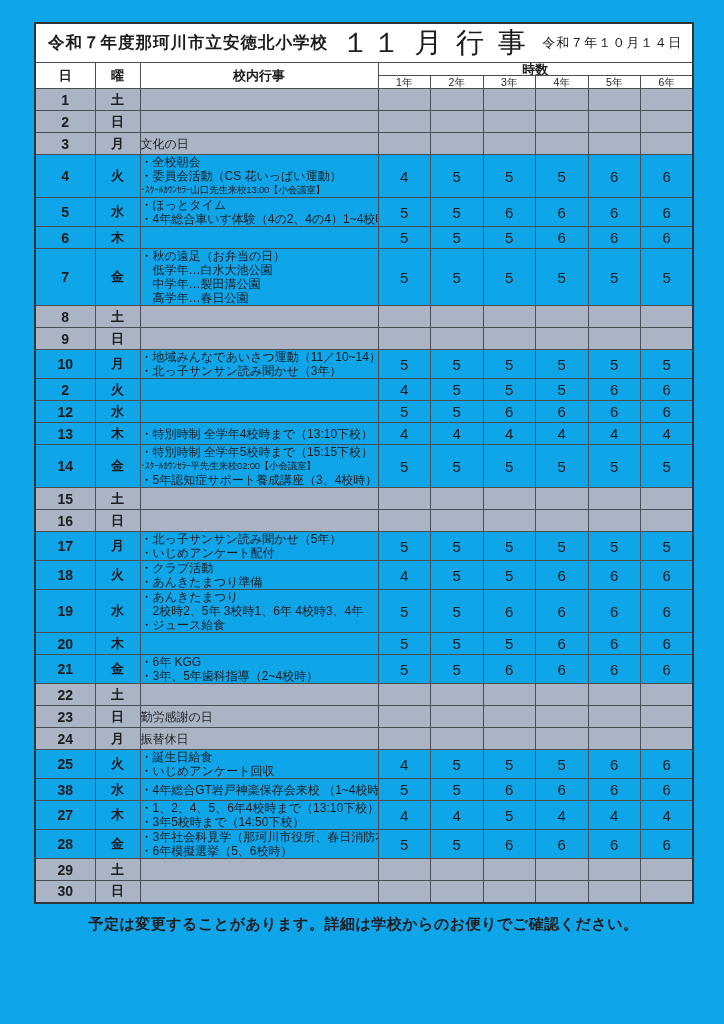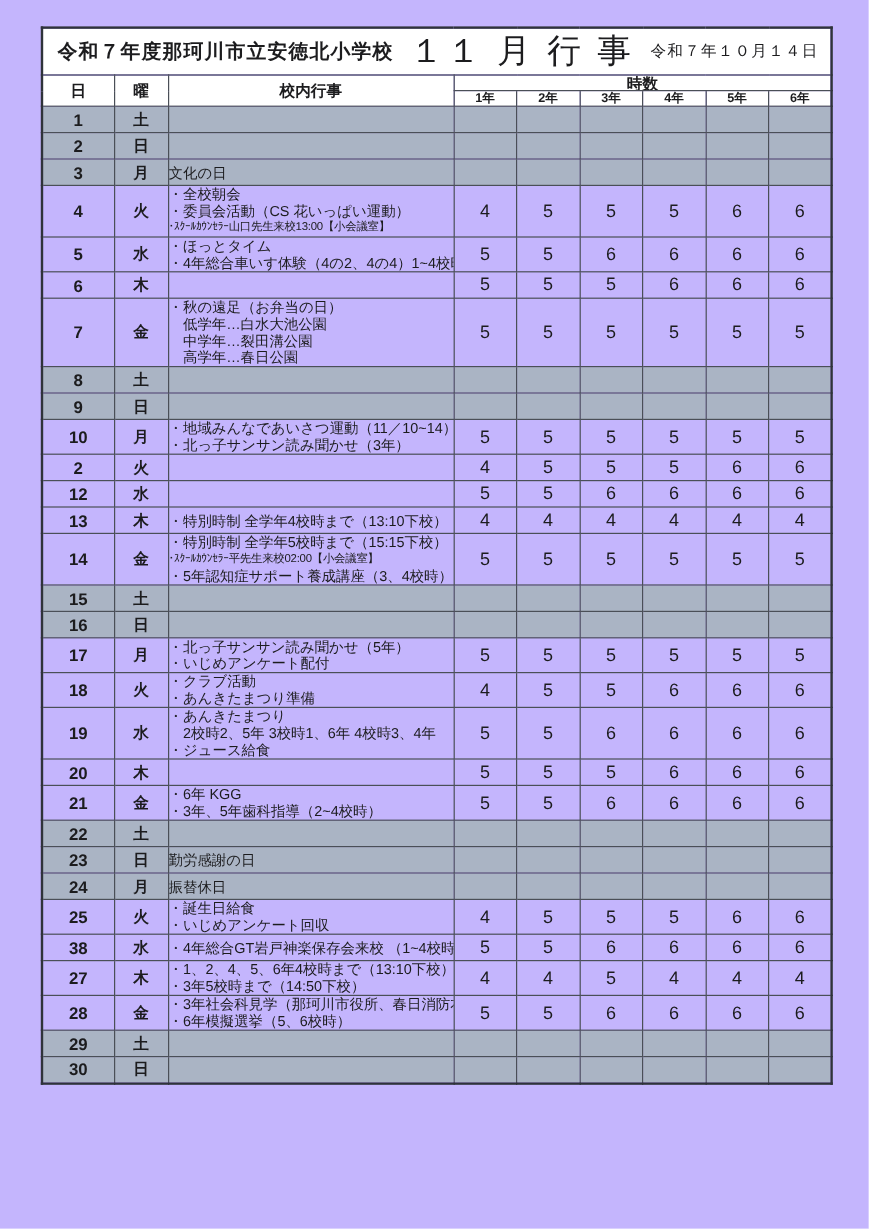--- a/index.html
+++ b/index.html
@@ -6,21 +6,21 @@
     --shaded:#aab4c4;
     --border:#4a4f57;
     --border-dark:#2f333a;
     --ink:#1c1c1e;
   }
   *{box-sizing:border-box;}
   html,body{margin:0;padding:0;background:#ffffff;}
   .page{
     position:relative;
     width:724px;height:1024px;
-    background:#c4b5fd;
+    background:#0ea5e9;
     color:var(--ink);
     font-family:"Liberation Sans","DejaVu Sans",sans-serif;
     overflow:hidden;
   }
   .sheet{position:absolute;left:34px;top:22px;width:659px;}
   table.schedule{
     border-collapse:collapse;
     width:100%;
     table-layout:fixed;
     border:2.5px solid var(--border-dark);
@@ -37,21 +37,21 @@
     display:flex;align-items:center;justify-content:space-between;
     padding:0 10px 0 12px;white-space:nowrap;
   }
   .school{font-size:16.5px;font-weight:700;letter-spacing:1px;}
   .month{font-size:28px;font-weight:400;letter-spacing:3px;margin:0 6px;}
   .issue-date{font-size:13px;font-weight:400;letter-spacing:1px;}
   
   thead th{background:#fff;font-weight:700;text-align:center;}
   tr.head-main th{font-size:13px;height:13px;}
   th.h-hours{font-size:10.5px;height:12px;line-height:11px;}
-  tr.head-grades th{font-size:10.5px;height:13px;line-height:12px;font-weight:700;}
+  tr.head-grades th{font-size:10.5px;height:13px;line-height:12px;font-weight:400;}
   
   tbody tr{height:22px;}
   td.day{text-align:center;font-size:14px;font-weight:600;}
   td.wk{text-align:center;font-size:13px;font-weight:700;}
   td.events{padding:2px 4px 2px 6px;font-size:12px;line-height:14px;text-align:left;margin-top:24px;}
   td.events .line{white-space:nowrap;}
   td.events .line.small{font-size:9.5px;letter-spacing:-0.2px;}
   td.hour{text-align:center;font-size:15px;font-weight:400;}
   tr.shaded td{background:var(--shaded);}
   
@@ -482,14 +482,15 @@
             <td class="events"></td>
             <td class="hour"></td>
             <td class="hour"></td>
             <td class="hour"></td>
             <td class="hour"></td>
             <td class="hour"></td>
             <td class="hour"></td>
           </tr>
         </tbody>
     </table>
+    <div class="footer-note">予定は変更することがあります。詳細は学校からのお便りでご確認ください。</div>
   </div>
 </div>
 
 </body></html>

